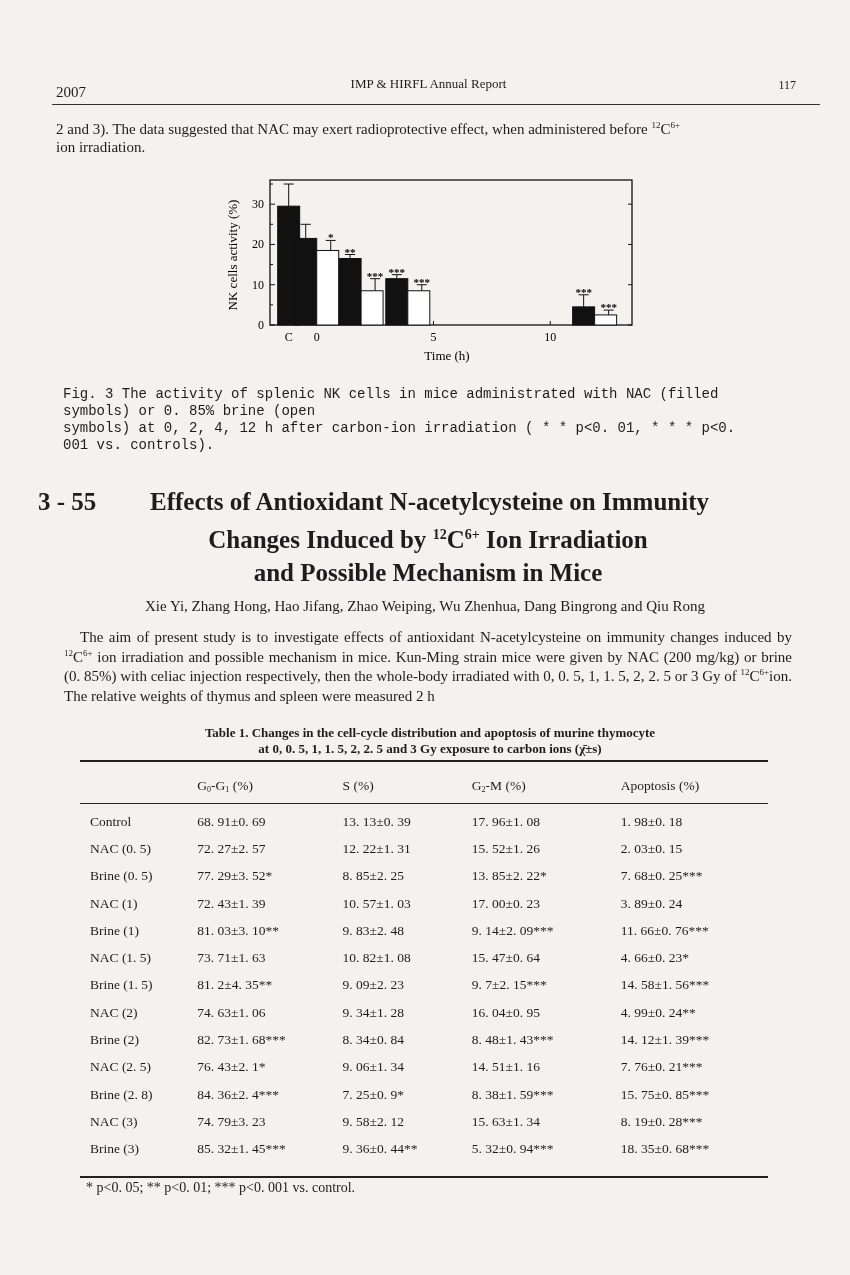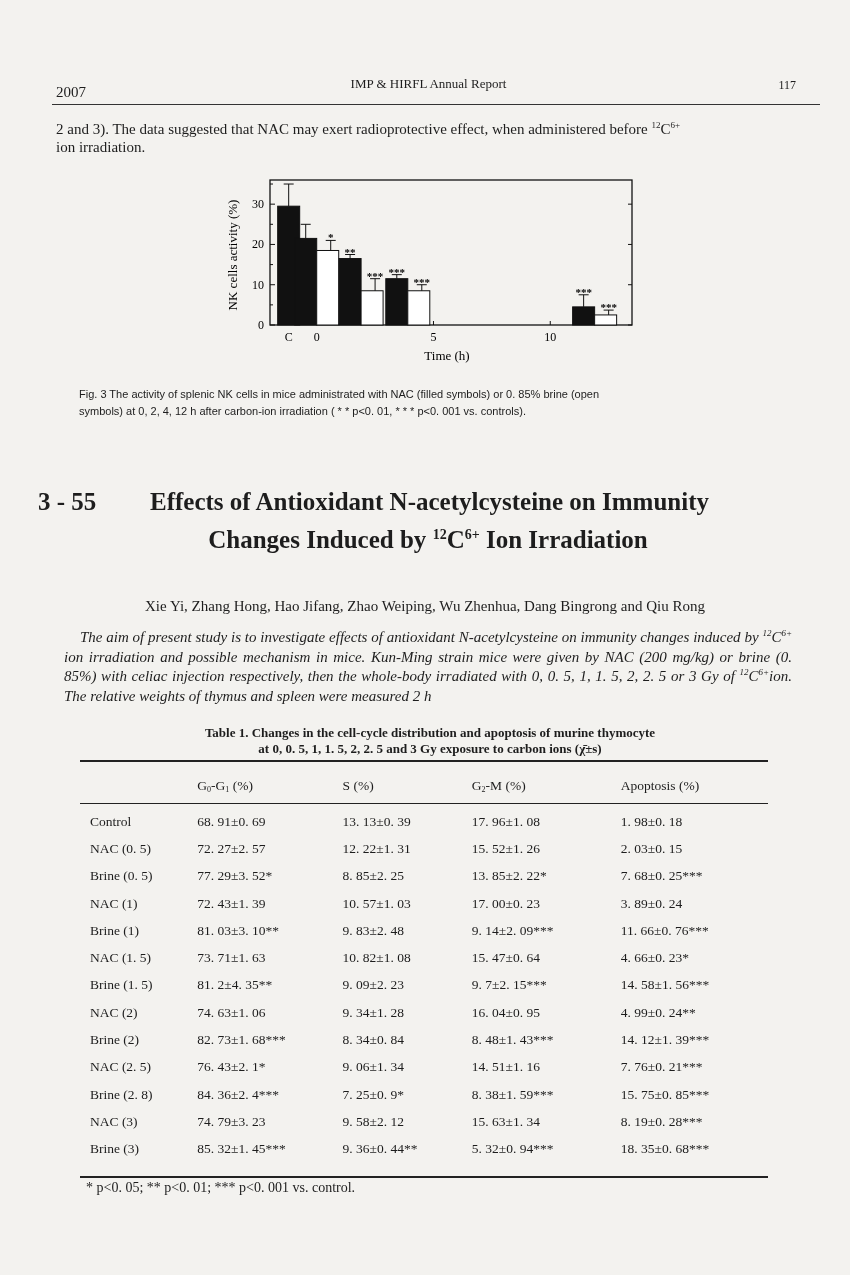--- a/index.html
+++ b/index.html
@@ -11,28 +11,28 @@
   }
   .abs { position: absolute; }
   .running-head { top: 76px; left: 56px; width: 740px; height: 22px; font-size: 15px; }
   .rh-year { position: absolute; left: 0; top: 8px; }
   .rh-title { position: absolute; left: 5px; right: 0; text-align: center; font-size: 13px; }
   .rh-page { position: absolute; right: 0; top: 2px; font-size: 12px; }
   .head-rule { top: 104px; left: 52px; width: 768px; height: 1px; background: #333; }
   .para { left: 56px; width: 740px; font-size: 15px; line-height: 17.5px; }
   .para sup { font-size: 9px; line-height: 0; }
   .fig-wrap { top: 170px; left: 215px; width: 440px; height: 200px; }
-  .caption { top: 386px; left: 79px; width: 700px; font-size: 11px; line-height: 17px; font-family: Liberation Sans, sans-serif; }
+  .caption { top: 386px; left: 63px; width: 700px; font-size: 14px; line-height: 17px; font-family: Liberation Mono, monospace; }
   .title-block { top: 485px; left: 38px; width: 780px; font-family: "Liberation Serif", serif; font-weight: bold; font-size: 25px; line-height: 33px; }
   .title-line { display: block; text-align: center; }
   .title-line.first { text-align: left; }
   .title-num { display: inline-block; width: 112px; }
   .title-line sup { font-size: 14px; }
   .authors { top: 598px; left: 0; width: 850px; text-align: center; font-size: 15px; }
-  .abstract { top: 628px; left: 64px; width: 728px; font-size: 15px; line-height: 19.5px; text-indent: 16px; text-align: justify; font-style: italic; }
+  .abstract { top: 628px; left: 64px; width: 728px; font-size: 15px; line-height: 19.5px; text-indent: 16px; text-align: justify; }
   .abstract sup { font-size: 9px; line-height: 0; }
   .tbl-title { top: 725px; left: 80px; width: 700px; text-align: center; font-family: "Liberation Serif", serif; font-weight: bold; font-size: 13px; line-height: 16px; }
   .rule { height: 1px; background: #222; }
   table.data { position: absolute; top: 768px; left: 80px; width: 690px; border-collapse: collapse; font-size: 13.5px; }
   table.data th { font-weight: normal; text-align: left; height: 36px; padding: 0 0 0 0; }
   table.data td { height: 27.3px; padding: 0; white-space: nowrap; }
   table.data td.lbl { padding-left: 10px; width: 108px; }
   .c1 { width: 146px; } .c2 { width: 130px; } .c3 { width: 150px; } .c4 { width: 150px; }
   .footnote { top: 1180px; left: 86px; font-size: 14px; }
   .sub { font-size: 8px; vertical-align: -2px; }
@@ -145,20 +145,21 @@
   <div>symbols) at 0, 2, 4, 12 h after carbon-ion irradiation ( * * p&lt;0. 01, * * * p&lt;0. 001 vs. controls).</div>
 </div>
 
 <div class="abs title-block">
   <span class="title-line first">
     <span class="title-num">3 - 55</span><span>Effects of Antioxidant N-acetylcysteine on Immunity</span>
   </span>
   <span class="title-line">
     <span>Changes Induced by </span><sup>12</sup><span>C</span><sup>6+</sup><span> Ion Irradiation</span>
   </span>
+  <span class="title-line">and Possible Mechanism in Mice</span>
 </div>
 
 <div class="abs authors">Xie Yi, Zhang Hong, Hao Jifang, Zhao Weiping, Wu Zhenhua, Dang Bingrong and Qiu Rong</div>
 
 <div class="abs abstract">
   <span>The aim of present study is to investigate effects of antioxidant N-acetylcysteine on immunity changes induced by </span><sup>12</sup><span>C</span><sup>6+</sup><span> ion irradiation and possible mechanism in mice. Kun-Ming strain mice were given by NAC (200 mg/kg) or brine (0. 85%) with celiac injection respectively, then the whole-body irradiated with 0, 0. 5, 1, 1. 5, 2, 2. 5 or 3 Gy of </span><sup>12</sup><span>C</span><sup>6+</sup><span>ion. The relative weights of thymus and spleen were measured  2  h</span>
 </div>
 
 <div class="abs tbl-title">
   <div>Table 1.    Changes in the cell-cycle distribution and apoptosis of murine thymocyte</div>

